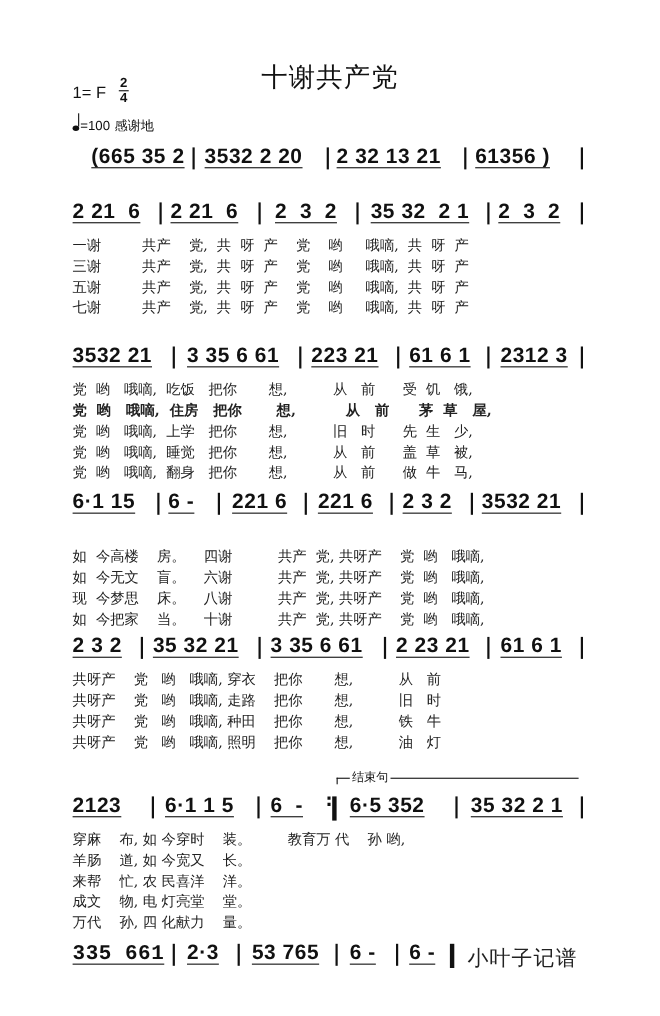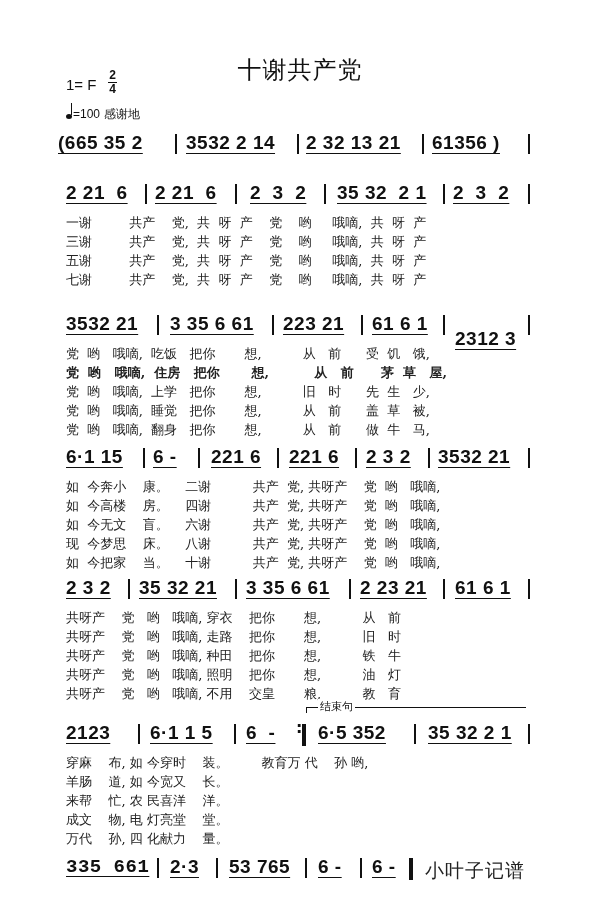--- a/index.html
+++ b/index.html
@@ -33,22 +33,22 @@
   <span>2</span>
   <span class="bar"></span>
   <span>4</span>
 </div>
 <div class="tempo">
   <span class="note"></span><span class="stem"></span><span>=100</span><span class="mood">感谢地</span>
 </div>
 
 <div id="score">
     <div class="row" style="top: 132px;">
-      <span class="mel u1" style="left: 58px; top: 0px;">(665 35 2</span>
-      <span class="mel u1" style="left: 186px; top: 0px;">3532 2 14</span>
+      <span class="mel u1" style="left: 83px; top: 0px;">(665 35 2</span>
+      <span class="mel u1" style="left: 186px; top: 0px;">3532 2 20</span>
       <span class="mel u1" style="left: 306px; top: 0px;">2 32 13 21</span>
       <span class="mel u1" style="left: 432px; top: 0px;">61356 )</span>
       <div class="barline" style="left: 175px; top: 2px;"></div>
       <div class="barline" style="left: 297px; top: 2px;"></div>
       <div class="barline" style="left: 422px; top: 2px;"></div>
       <div class="barline" style="left: 528px; top: 2px;"></div>
     </div>
     <div class="row" style="top: 182px; text-decoration: underline;">
       <span class="mel u1" style="left: 66px; top: 0px;">2 21  6</span>
       <span class="mel u1" style="left: 155px; top: 0px;">2 21  6</span>
@@ -63,21 +63,21 @@
       <div class="lyr" style="left: 66px; top: 32px;">一谢         共产    党,  共  呀  产    党    哟     哦嘀,  共  呀  产</div>
       <div class="lyr" style="left: 66px; top: 51px;">三谢         共产    党,  共  呀  产    党    哟     哦嘀,  共  呀  产</div>
       <div class="lyr" style="left: 66px; top: 70px;">五谢         共产    党,  共  呀  产    党    哟     哦嘀,  共  呀  产</div>
       <div class="lyr" style="left: 66px; top: 89px;">七谢         共产    党,  共  呀  产    党    哟     哦嘀,  共  呀  产</div>
     </div>
     <div class="row" style="top: 313px;">
       <span class="mel u1" style="left: 66px; top: 0px;">3532 21</span>
       <span class="mel u1" style="left: 170px; top: 0px;">3 35 6 61</span>
       <span class="mel u1" style="left: 283px; top: 0px;">223 21</span>
       <span class="mel u1" style="left: 372px; top: 0px;">61 6 1</span>
-      <span class="mel u1" style="left: 455px; top: 15px;">2312 3</span>
+      <span class="mel u1" style="left: 455px; top: 0px;">2312 3</span>
       <div class="barline" style="left: 157px; top: 2px;"></div>
       <div class="barline" style="left: 272px; top: 2px;"></div>
       <div class="barline" style="left: 361px; top: 2px;"></div>
       <div class="barline" style="left: 443px; top: 2px;"></div>
       <div class="barline" style="left: 528px; top: 2px;"></div>
       <div class="lyr" style="left: 66px; top: 32px;">党  哟   哦嘀,  吃饭   把你       想,          从   前      受  饥   饿,</div>
       <div class="lyr" style="left: 66px; top: 51px; font-weight: bold;">党  哟   哦嘀,  住房   把你       想,          从   前      茅  草   屋,</div>
       <div class="lyr" style="left: 66px; top: 70px;">党  哟   哦嘀,  上学   把你       想,          旧   时      先  生   少,</div>
       <div class="lyr" style="left: 66px; top: 89px;">党  哟   哦嘀,  睡觉   把你       想,          从   前      盖  草   被,</div>
       <div class="lyr" style="left: 66px; top: 108px;">党  哟   哦嘀,  翻身   把你       想,          从   前      做  牛   马,</div>
@@ -88,42 +88,40 @@
       <span class="mel u1" style="left: 211px; top: 0px;">221 6</span>
       <span class="mel u1" style="left: 289px; top: 0px;">221 6</span>
       <span class="mel u1" style="left: 366px; top: 0px;">2 3 2</span>
       <span class="mel u1" style="left: 438px; top: 0px;">3532 21</span>
       <div class="barline" style="left: 143px; top: 2px;"></div>
       <div class="barline" style="left: 198px; top: 2px;"></div>
       <div class="barline" style="left: 277px; top: 2px;"></div>
       <div class="barline" style="left: 355px; top: 2px;"></div>
       <div class="barline" style="left: 428px; top: 2px;"></div>
       <div class="barline" style="left: 528px; top: 2px;"></div>
-      <div class="lyr" style="left: 66px; top: 32px;">如  今奔小    康。    二谢          共产  党, 共呀产    党  哟   哦嘀,</div>
       <div class="lyr" style="left: 66px; top: 51px;">如  今高楼    房。    四谢          共产  党, 共呀产    党  哟   哦嘀,</div>
       <div class="lyr" style="left: 66px; top: 70px;">如  今无文    盲。    六谢          共产  党, 共呀产    党  哟   哦嘀,</div>
       <div class="lyr" style="left: 66px; top: 89px;">现  今梦思    床。    八谢          共产  党, 共呀产    党  哟   哦嘀,</div>
       <div class="lyr" style="left: 66px; top: 108px;">如  今把家    当。    十谢          共产  党, 共呀产    党  哟   哦嘀,</div>
     </div>
     <div class="row" style="top: 577px;">
       <span class="mel u1" style="left: 66px; top: 0px;">2 3 2</span>
       <span class="mel u1" style="left: 139px; top: 0px;">35 32 21</span>
       <span class="mel u1" style="left: 246px; top: 0px;">3 35 6 61</span>
       <span class="mel u1" style="left: 360px; top: 0px;">2 23 21</span>
       <span class="mel u1" style="left: 455px; top: 0px;">61 6 1</span>
       <div class="barline" style="left: 128px; top: 2px;"></div>
       <div class="barline" style="left: 235px; top: 2px;"></div>
       <div class="barline" style="left: 349px; top: 2px;"></div>
       <div class="barline" style="left: 443px; top: 2px;"></div>
       <div class="barline" style="left: 528px; top: 2px;"></div>
       <div class="lyr" style="left: 66px; top: 32px;">共呀产    党   哟   哦嘀, 穿衣    把你       想,          从   前</div>
       <div class="lyr" style="left: 66px; top: 51px;">共呀产    党   哟   哦嘀, 走路    把你       想,          旧   时</div>
       <div class="lyr" style="left: 66px; top: 70px;">共呀产    党   哟   哦嘀, 种田    把你       想,          铁   牛</div>
       <div class="lyr" style="left: 66px; top: 89px;">共呀产    党   哟   哦嘀, 照明    把你       想,          油   灯</div>
-      <div class="lyr" style="left: 66px; top: 108px;">共呀产    党   哟   哦嘀, 不用    交皇       粮,          教   育</div>
     </div>
     <div class="row" style="top: 722px;">
       <span class="mel u1" style="left: 66px; top: 0px;">2123</span>
       <span class="mel u1" style="left: 150px; top: 0px;">6·1 1 5</span>
       <span class="mel u1" style="left: 246px; top: 0px;">6  -</span>
       <span class="mel u1" style="left: 318px; top: 0px; text-align: right;">6·5 352</span>
       <span class="mel u1" style="left: 428px; top: 0px;">35 32 2 1</span>
       <div class="barline" style="left: 138px; top: 2px;"></div>
       <div class="barline" style="left: 234px; top: 2px;"></div>
       <div class="barline" style="left: 414px; top: 2px;"></div>

